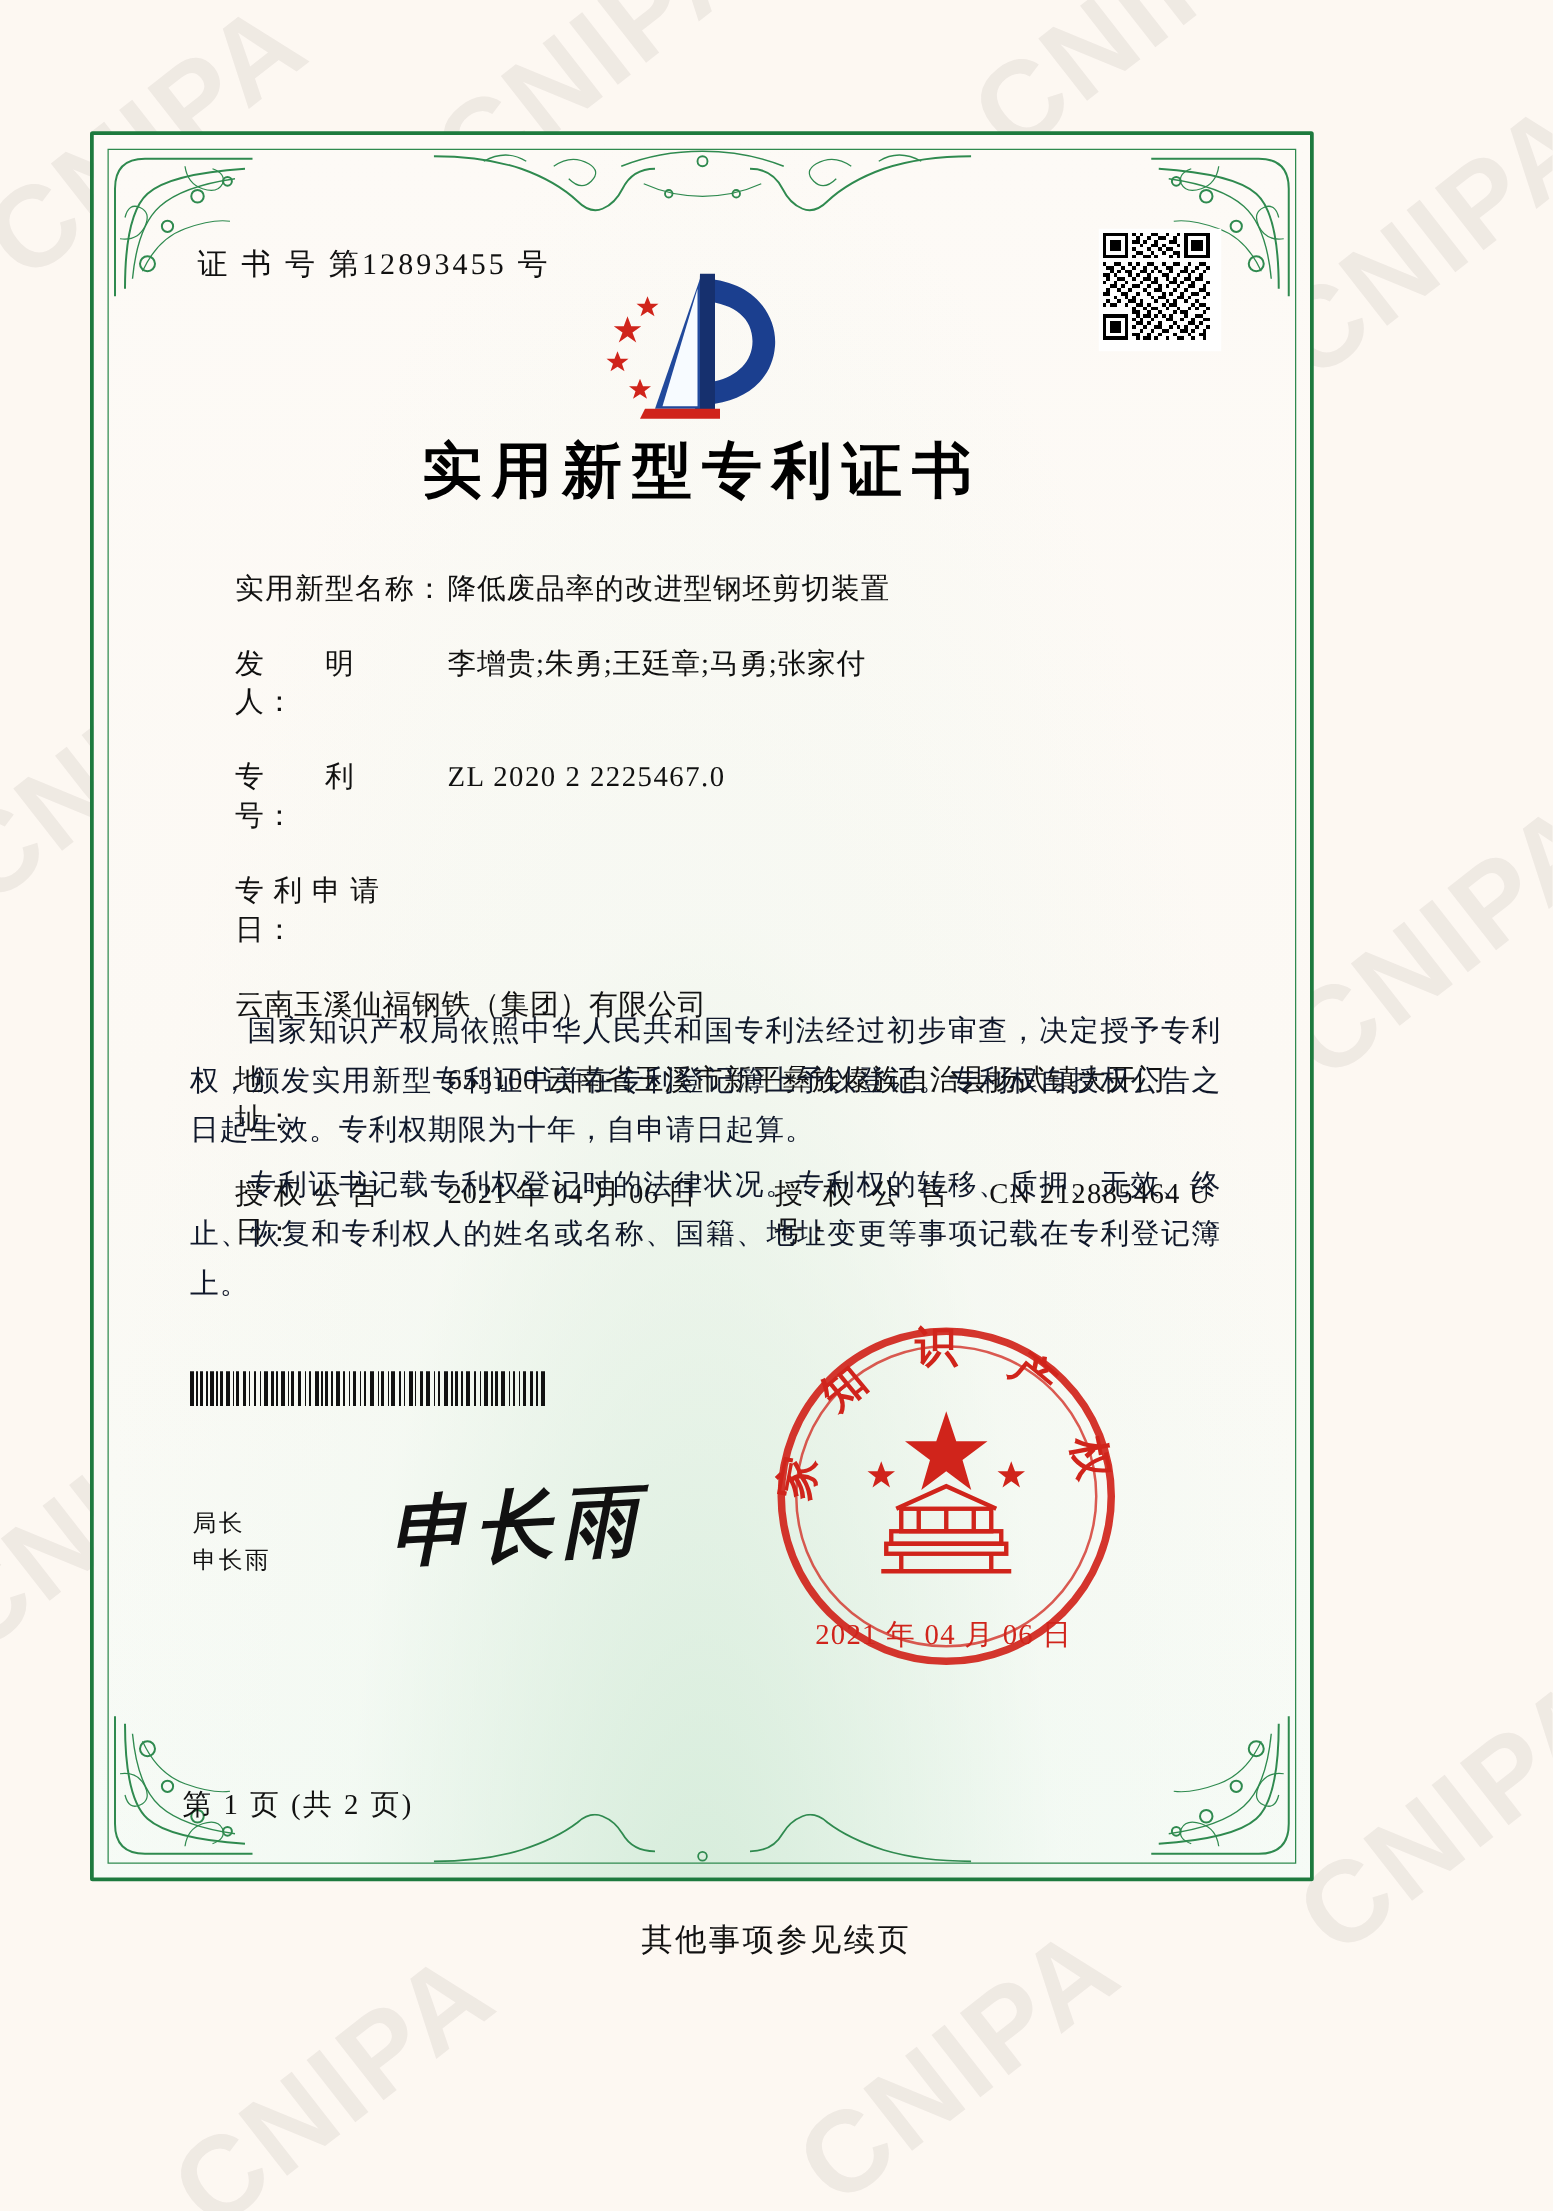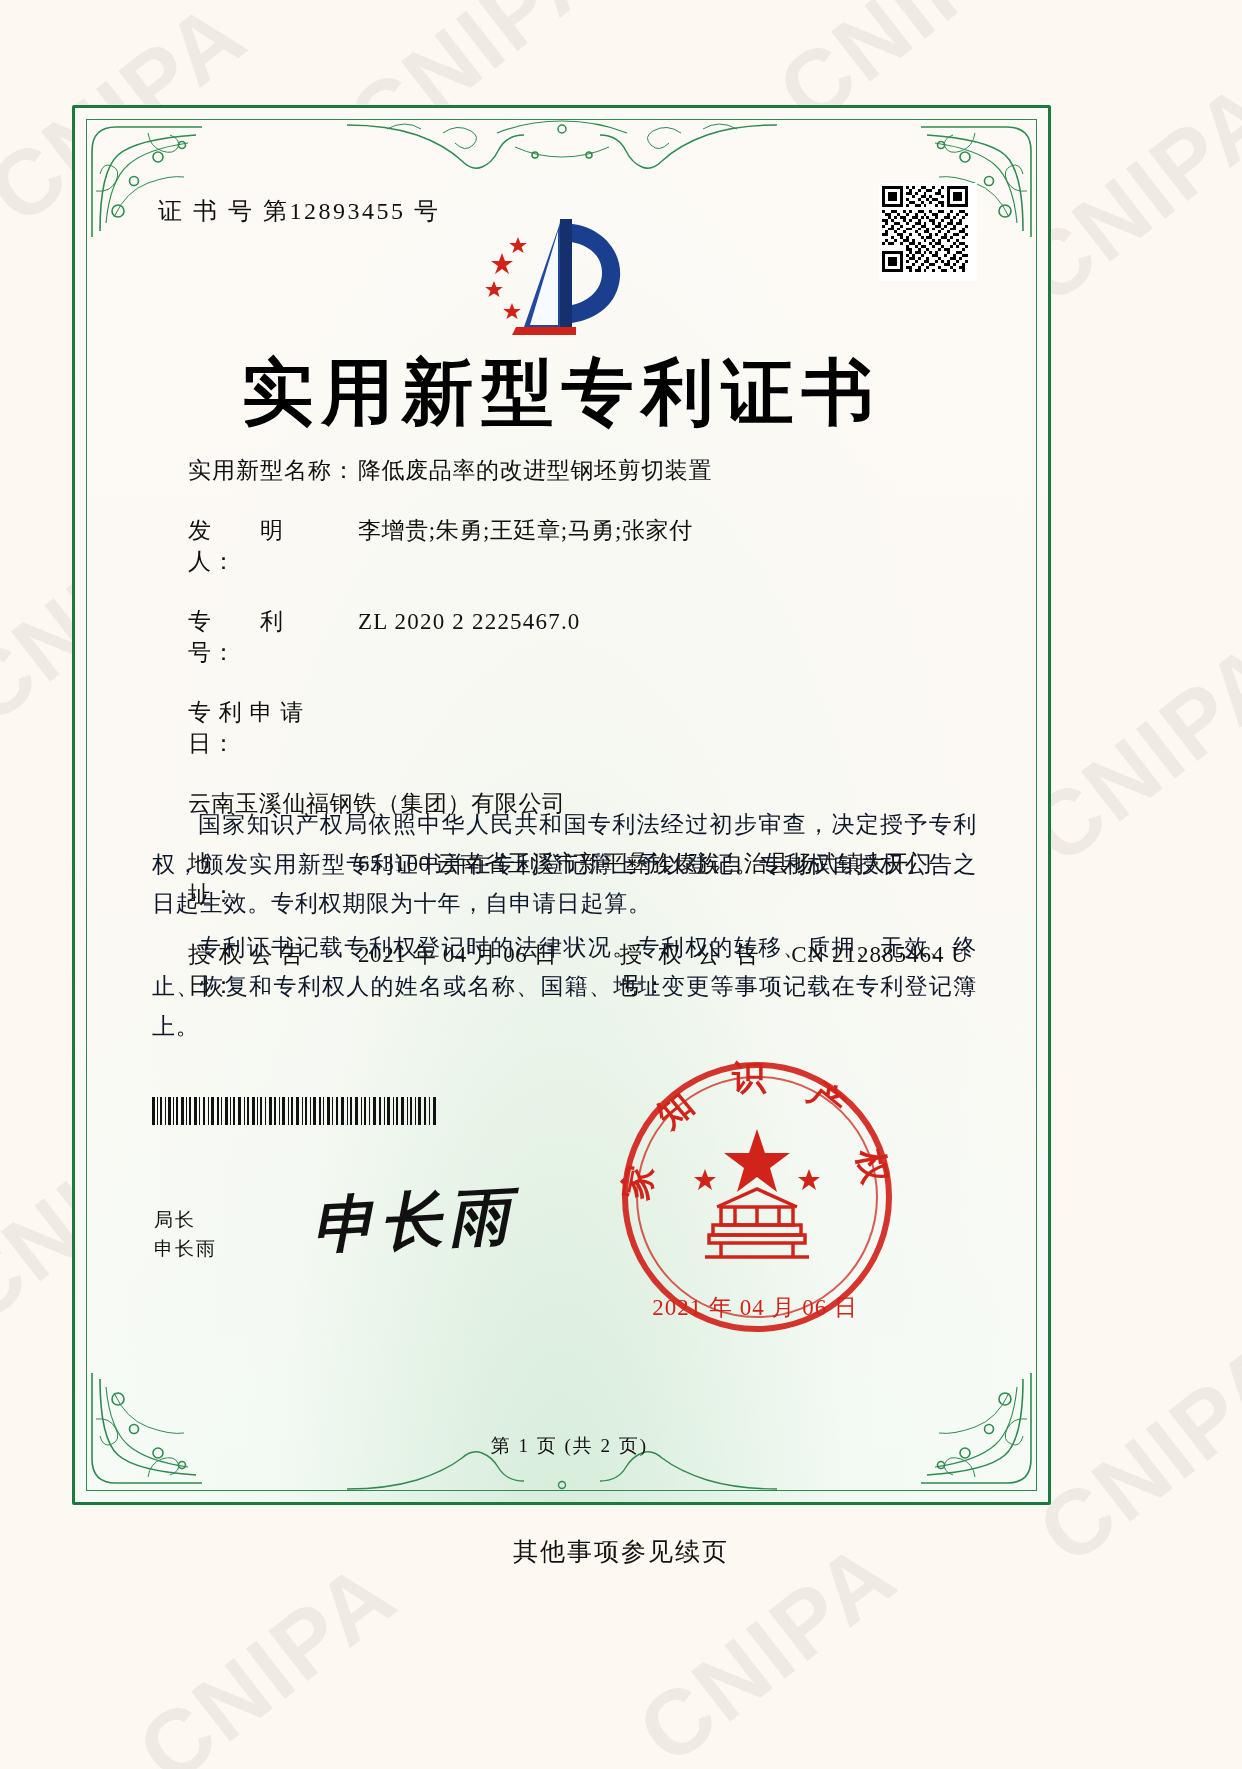--- a/index.html
+++ b/index.html
@@ -132,21 +132,21 @@
     width: 180px;
     height: 130px;
   }
   .emblem svg { width: 100%; height: 100%; display: block; }
 
   .doc-title {
     position: absolute;
     left: 0; right: 0;
     top: 178px;
     text-align: center;
-    font-size: 72px;
+    font-size: 48px;
     font-weight: bold;
     letter-spacing: 8px;
     color: #000;
     font-family: "Liberation Serif", "DejaVu Serif", serif;
   }
 
   
   .fields {
     position: absolute;
     left: 22px;
@@ -253,22 +253,22 @@
     text-align: center;
     color: #d0241b;
     font-size: 23px;
     letter-spacing: 1px;
   }
 
   .page-no {
     position: absolute;
     left: 16px; right: 0;
     bottom: 6px;
-    text-align: center;
-    font-size: 19px;
+    text-align: left;
+    font-size: 23px;
     letter-spacing: 2px;
     color: #111;
   }
 
   .footer-note {
     position: absolute;
     left: 0; right: 0;
     top: 1535px;
     text-align: center;
     font-size: 25px;

